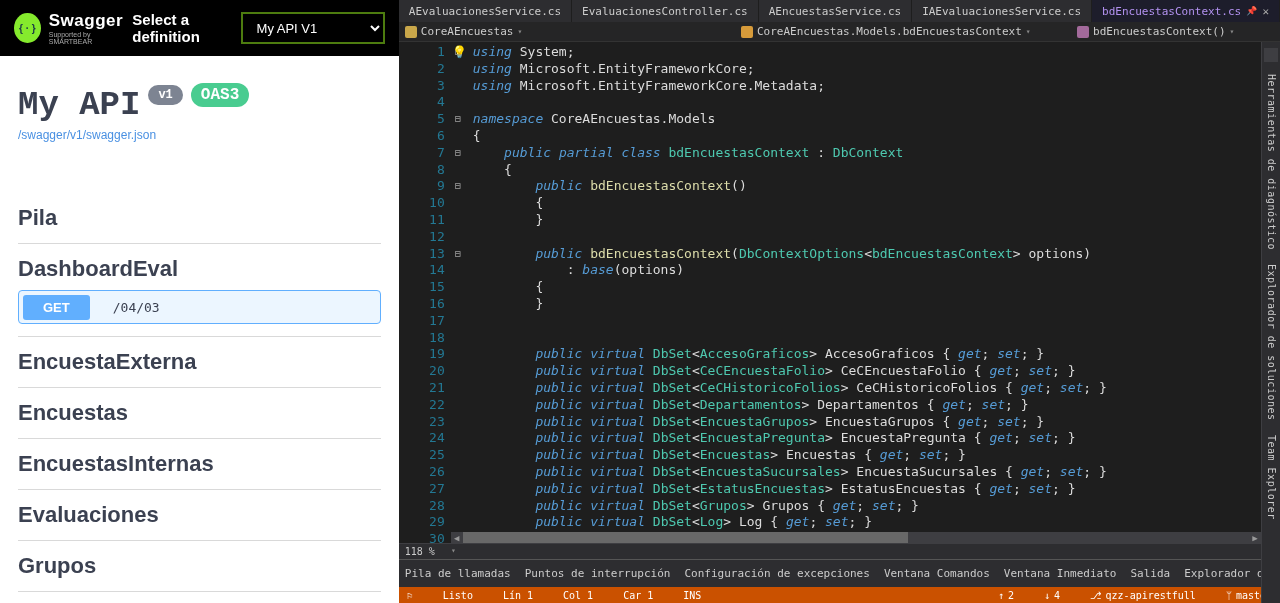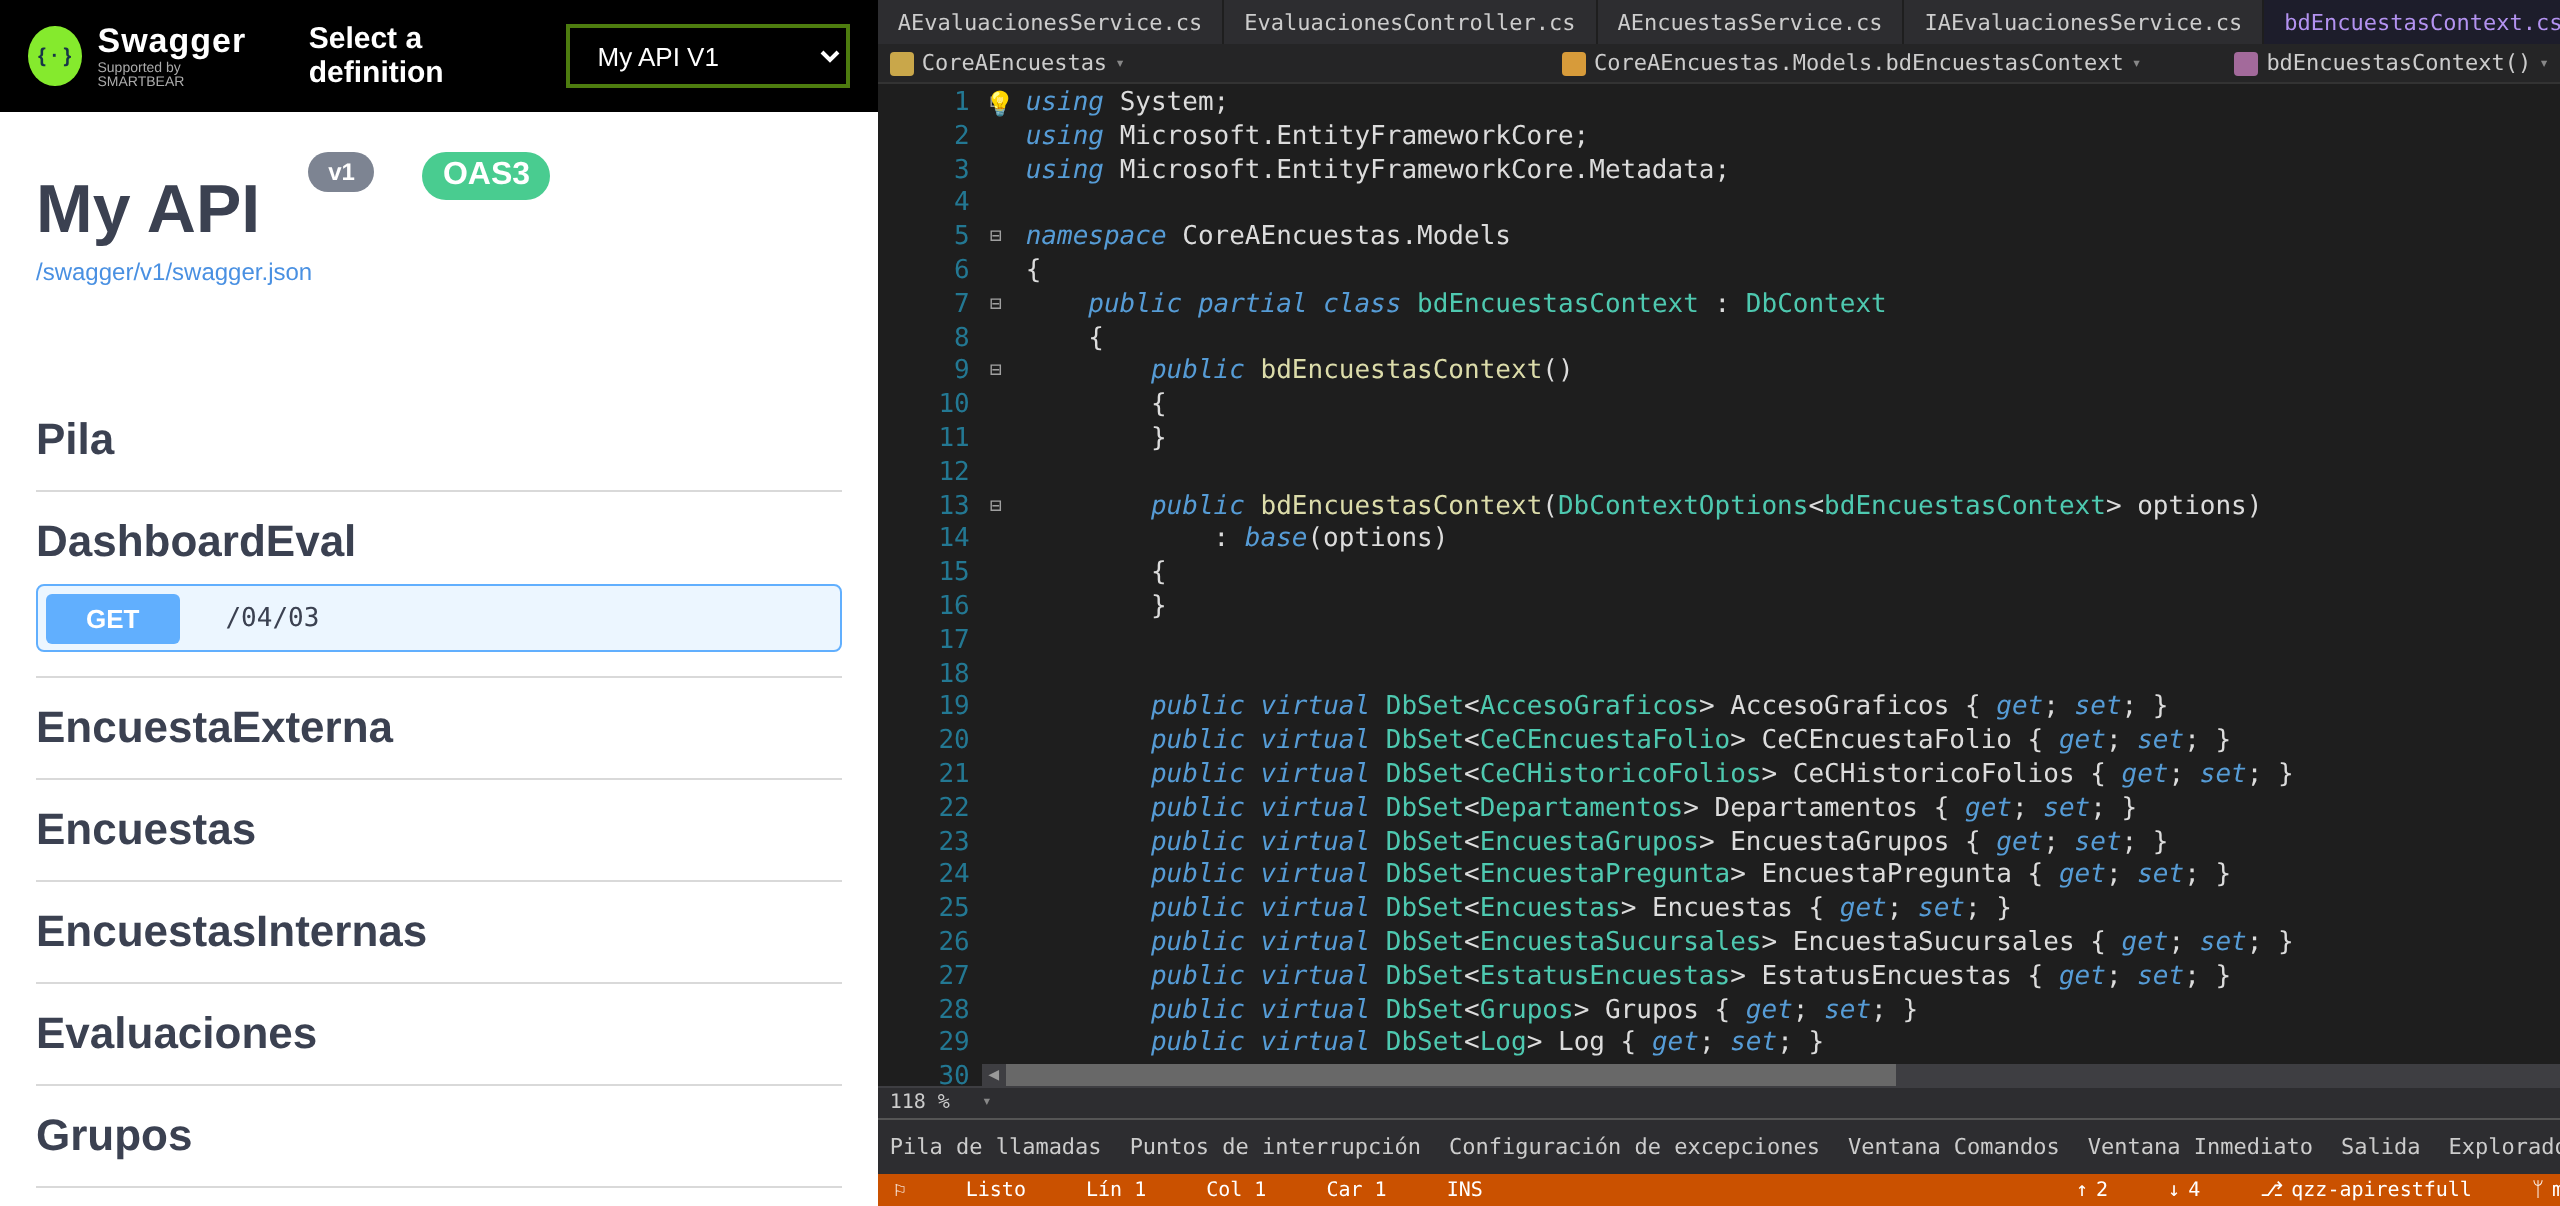--- a/index.html
+++ b/index.html
@@ -1,30 +1,30 @@
 <!DOCTYPE html>
 <html><head>
 <meta charset="utf-8">
 <style>
 * { margin: 0; padding: 0; box-sizing: border-box; }
 body { font-family: Arial, sans-serif; width: 1280px; height: 603px; overflow: hidden; display: flex; background: #1e1e1e; }
 
 
 .swagger { width: 488px; height: 603px; background: #fff; display: flex; flex-direction: column; }
-.sw-header { background: #000; height: 56px; display: flex; align-items: center; padding: 0 14px; gap: 28px; }
+.sw-header { background: #000; height: 56px; display: flex; align-items: center; padding: 0 14px; gap: 6px; }
 .sw-logo { display: flex; align-items: center; gap: 8px; }
 .sw-logo-icon { width: 30px; height: 30px; border-radius: 50%; background: #85ea2d; display: flex; align-items: center; justify-content: center; }
 .sw-logo-icon::before { content: "{ · }"; color: #173647; font-size: 10px; font-weight: bold; }
 .sw-logo-text { display: flex; flex-direction: column; line-height: 1; }
 .sw-logo-title { color: #fff; font-size: 17px; font-weight: bold; letter-spacing: .5px; }
 .sw-logo-sub { color: #aaa; font-size: 7px; margin-top: 2px; }
 .sw-select-label { color: #fff; font-size: 15px; font-weight: bold; margin-left: auto; }
 .sw-select { background: #000; color: #fff; border: 2px solid #4d7c0f; height: 32px; padding: 0 10px; font-size: 13px; width: 175px; }
 .sw-body { padding: 30px 18px 0 18px; flex: 1; overflow-y: auto; }
-.sw-title-row { display: flex; align-items: flex-start; gap: 24px; }
+.sw-title-row { display: flex; align-items: center; gap: 8px; font-family: Liberation Mono, monospace; }
 .sw-title { font-size: 34px; font-weight: bold; color: #3b4151; }
 .sw-badge-v { background: #7d8492; color: #fff; border-radius: 14px; padding: 3px 10px; font-size: 12px; font-weight: bold; position: relative; top: -10px; }
 .sw-badge-oas { background: #49cc90; color: #fff; border-radius: 14px; padding: 3px 10px; font-size: 16px; font-weight: bold; position: relative; top: -10px; }
 .sw-link { color: #4990e2; font-size: 12px; margin-top: 4px; display: inline-block; }
 .sw-sections { margin-top: 50px; }
 .sw-section { border-bottom: 1px solid rgba(0,0,0,.15); padding: 12px 0; }
 .sw-section-title { font-size: 22px; font-weight: bold; color: #3b4151; cursor: pointer; }
 .sw-op { margin: 8px 0 0 0; background: #ecf6ff; border: 1px solid #61affe; border-radius: 4px; display: flex; align-items: center; height: 34px; padding: 4px; cursor: pointer; }
 .sw-op-method { background: #61affe; color: #fff; font-size: 13px; font-weight: bold; border-radius: 3px; padding: 5px 20px; }
 .sw-op-path { font-family: Consolas, monospace; font-size: 13px; color: #3b4151; margin-left: 23px; }

